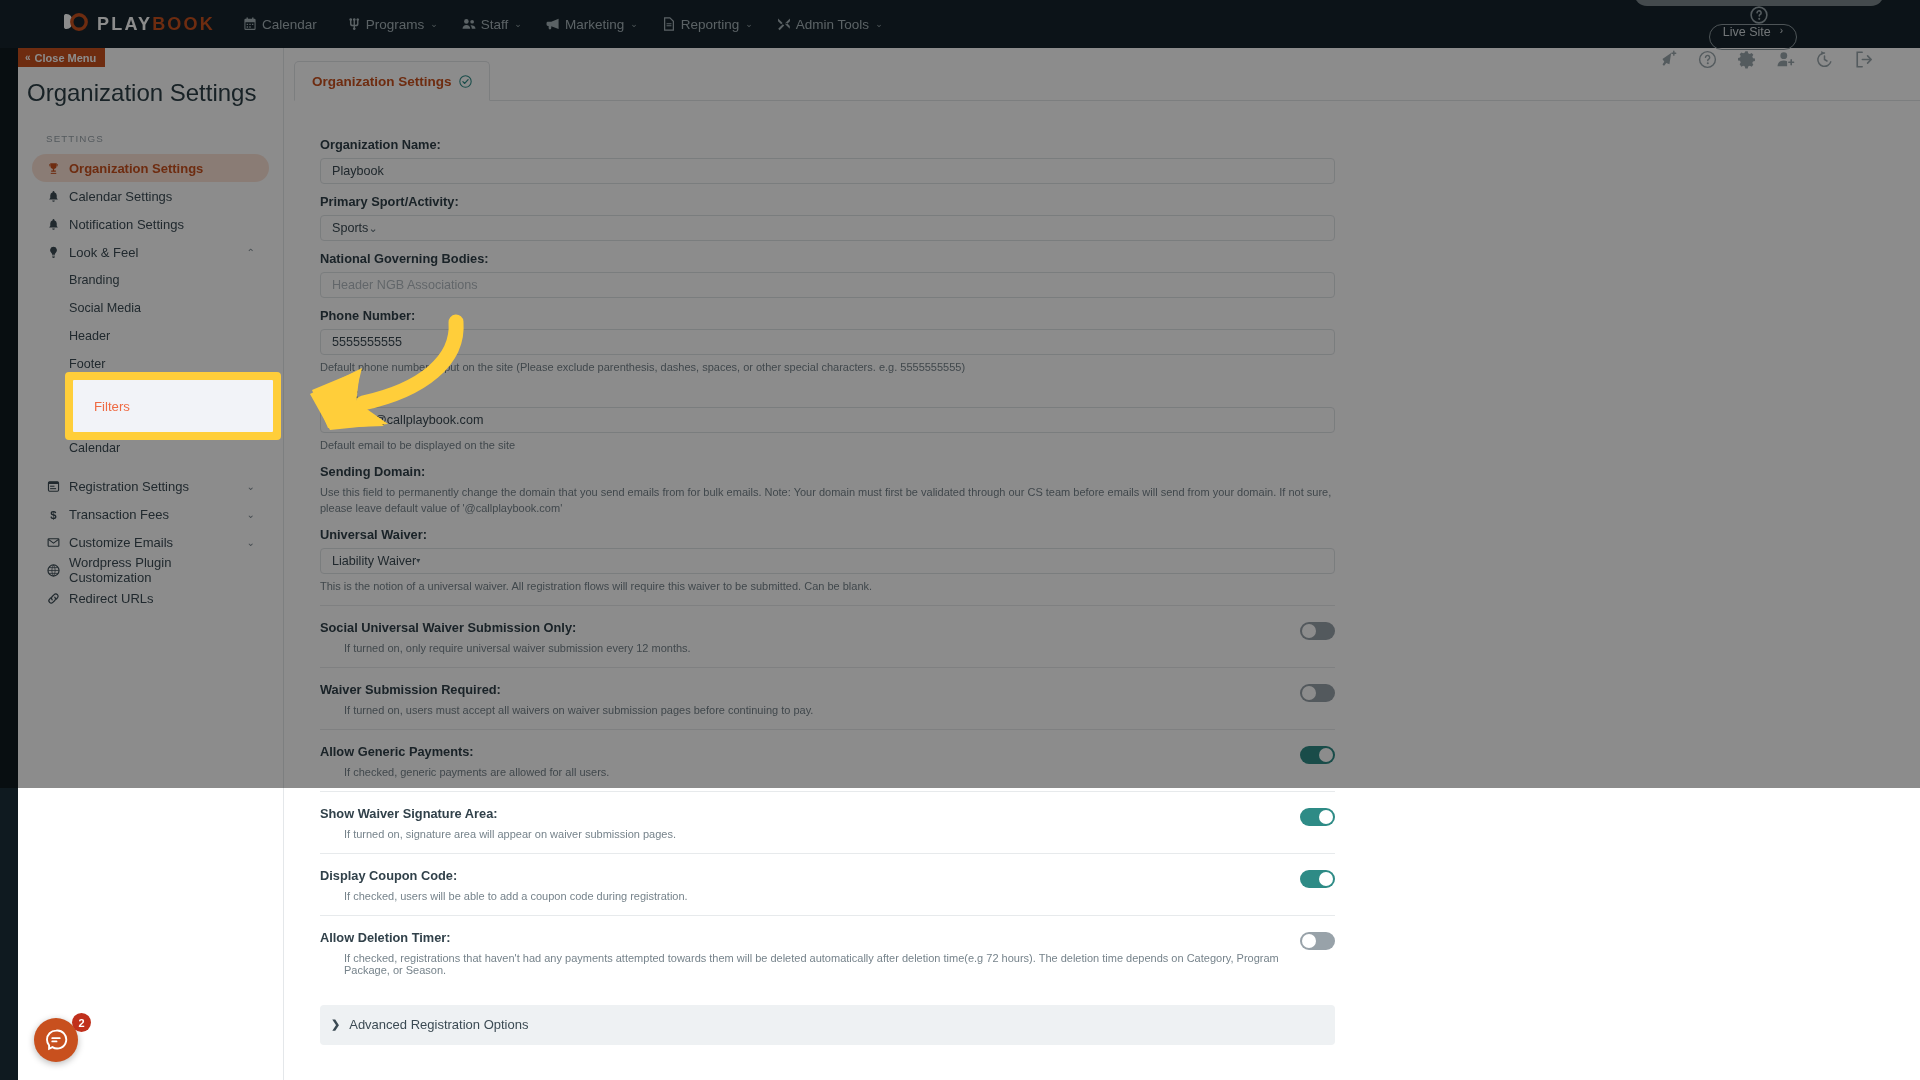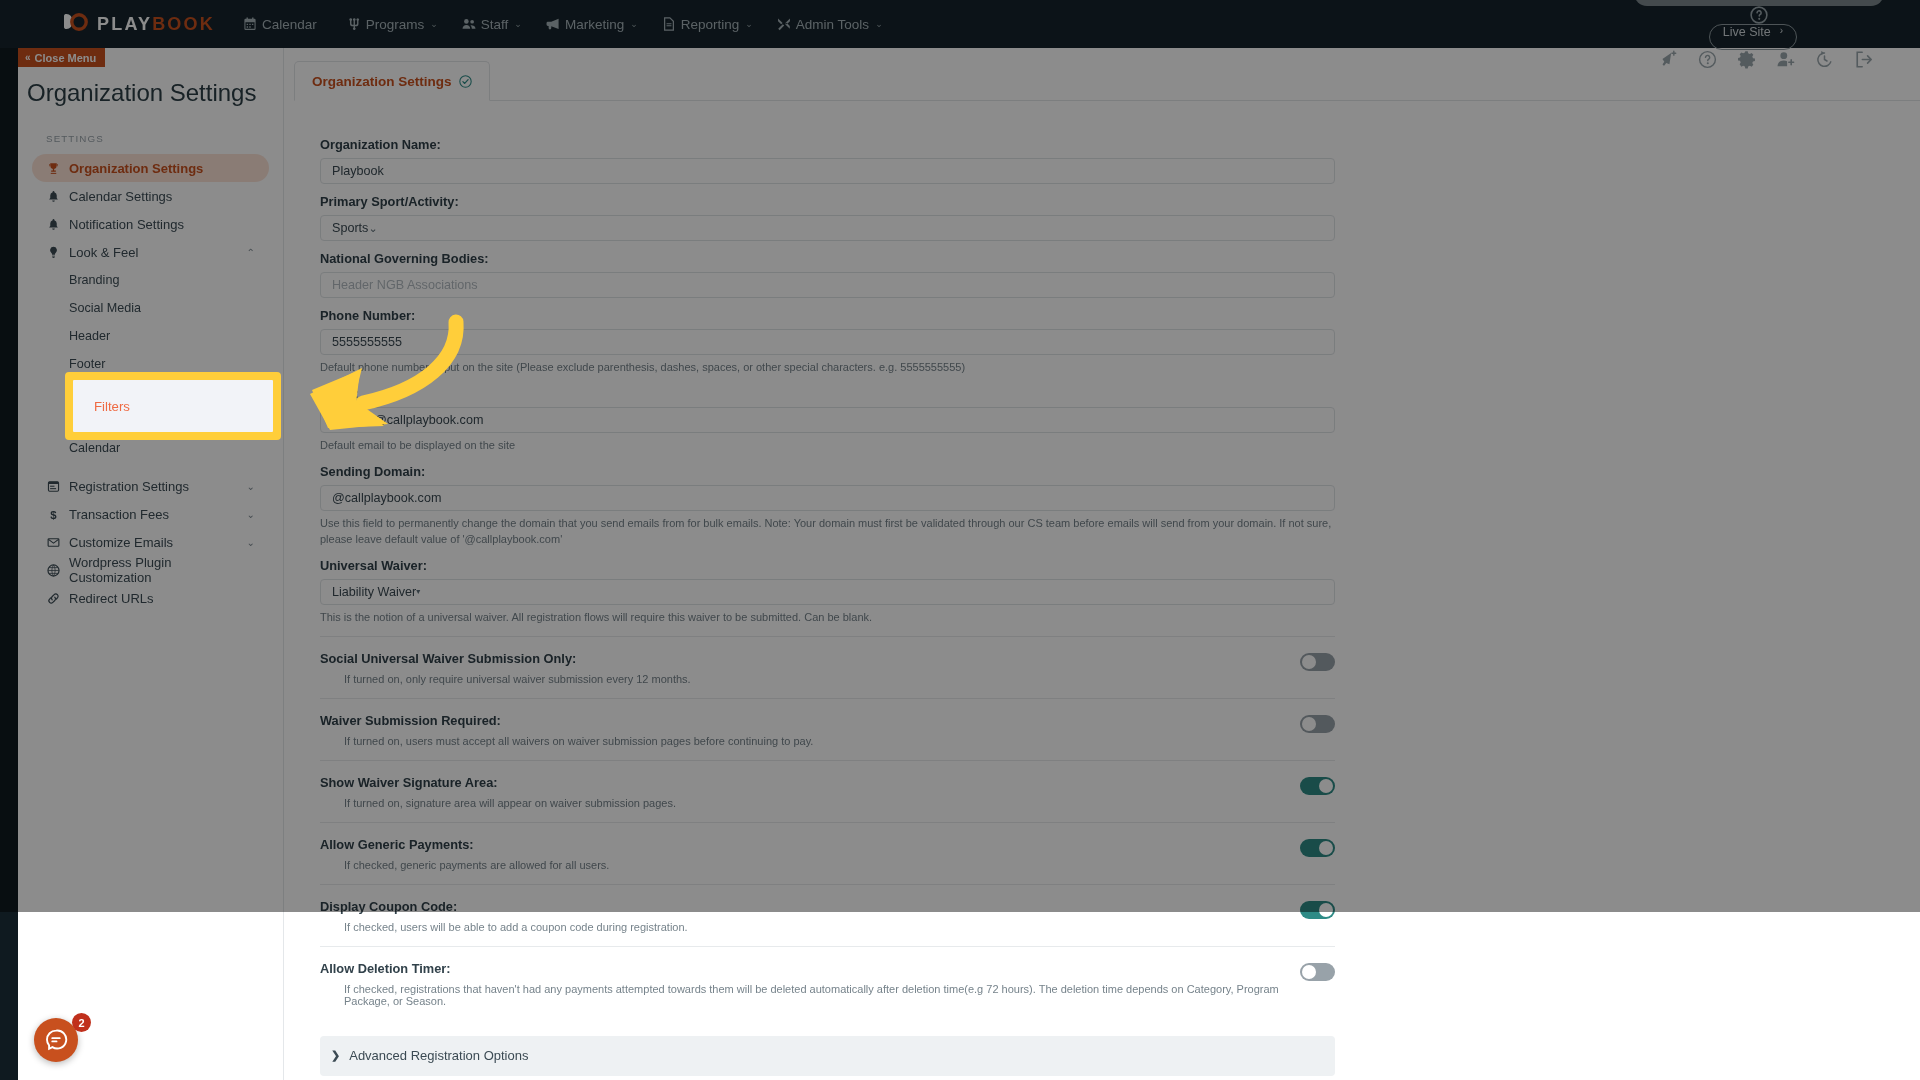--- a/index.html
+++ b/index.html
@@ -1,21 +1,21 @@
 <!DOCTYPE html>
 <html><head>
 <meta charset="utf-8">
 <style>
   * { box-sizing: border-box; margin: 0; padding: 0; }
   html, body {
     width: 1920px; height: 1080px;
     font-family: "Liberation Sans", sans-serif;
     background: #ffffff; overflow: hidden;
   }
-  #app { position: relative; width: 1920px; height: 912px; background:#f97316; }
+  #app { position: relative; width: 1920px; height: 788px; background:#f97316; }
 
   
   #dimmer {
     position: absolute; inset: 0;
     background: rgba(0,0,0,0.45);
     z-index: 50; pointer-events: none;
   }
 
   
   #topbar {
@@ -506,23 +506,20 @@
         <div class="field">
           <span class="flabel">Email:</span>
           <div class="fcontrol">
             <span>support@callplaybook.com</span>
           </div>
           <div class="fhelp">Default email to be displayed on the site</div>
         </div>
 
         <div class="field">
           <span class="flabel">Sending Domain:</span>
-          <div class="fcontrol">
-            <span>@callplaybook.com</span>
-          </div>
           <div class="fhelp">Use this field to permanently change the domain that you send emails from for bulk emails. Note: Your domain must first be validated through our CS team before emails will send from your domain. If not sure, please leave default value of '@callplaybook.com'</div>
         </div>
 
         <div class="field">
           <span class="flabel">Universal Waiver:</span>
           <div class="fcontrol select select2">
             <span>Liability Waiver</span>
             <span class="chev">▾</span>
           </div>
           <div class="fhelp">This is the notion of a universal waiver. All registration flows will require this waiver to be submitted. Can be blank.</div>
@@ -543,32 +540,32 @@
             <span class="trow-label">Waiver Submission Required:</span>
             <span class="trow-help">If turned on, users must accept all waivers on waiver submission pages before continuing to pay.</span>
           </div>
           <div class="switch off">
             <span class="knob"></span>
           </div>
         </div>
 
         <div class="toggle-row">
           <div class="trow-left">
+            <span class="trow-label">Allow Generic Payments:</span>
+            <span class="trow-help">If checked, generic payments are allowed for all users.</span>
+          </div>
+          <div class="switch on">
+            <span class="knob"></span>
+          </div>
+        </div>
+
+        <div class="toggle-row">
+          <div class="trow-left">
             <span class="trow-label">Show Waiver Signature Area:</span>
             <span class="trow-help">If turned on, signature area will appear on waiver submission pages.</span>
-          </div>
-          <div class="switch on">
-            <span class="knob"></span>
-          </div>
-        </div>
-
-        <div class="toggle-row">
-          <div class="trow-left">
-            <span class="trow-label">Allow Generic Payments:</span>
-            <span class="trow-help">If checked, generic payments are allowed for all users.</span>
           </div>
           <div class="switch on">
             <span class="knob"></span>
           </div>
         </div>
 
         <div class="toggle-row">
           <div class="trow-left">
             <span class="trow-label">Display Coupon Code:</span>
             <span class="trow-help">If checked, users will be able to add a coupon code during registration.</span>

